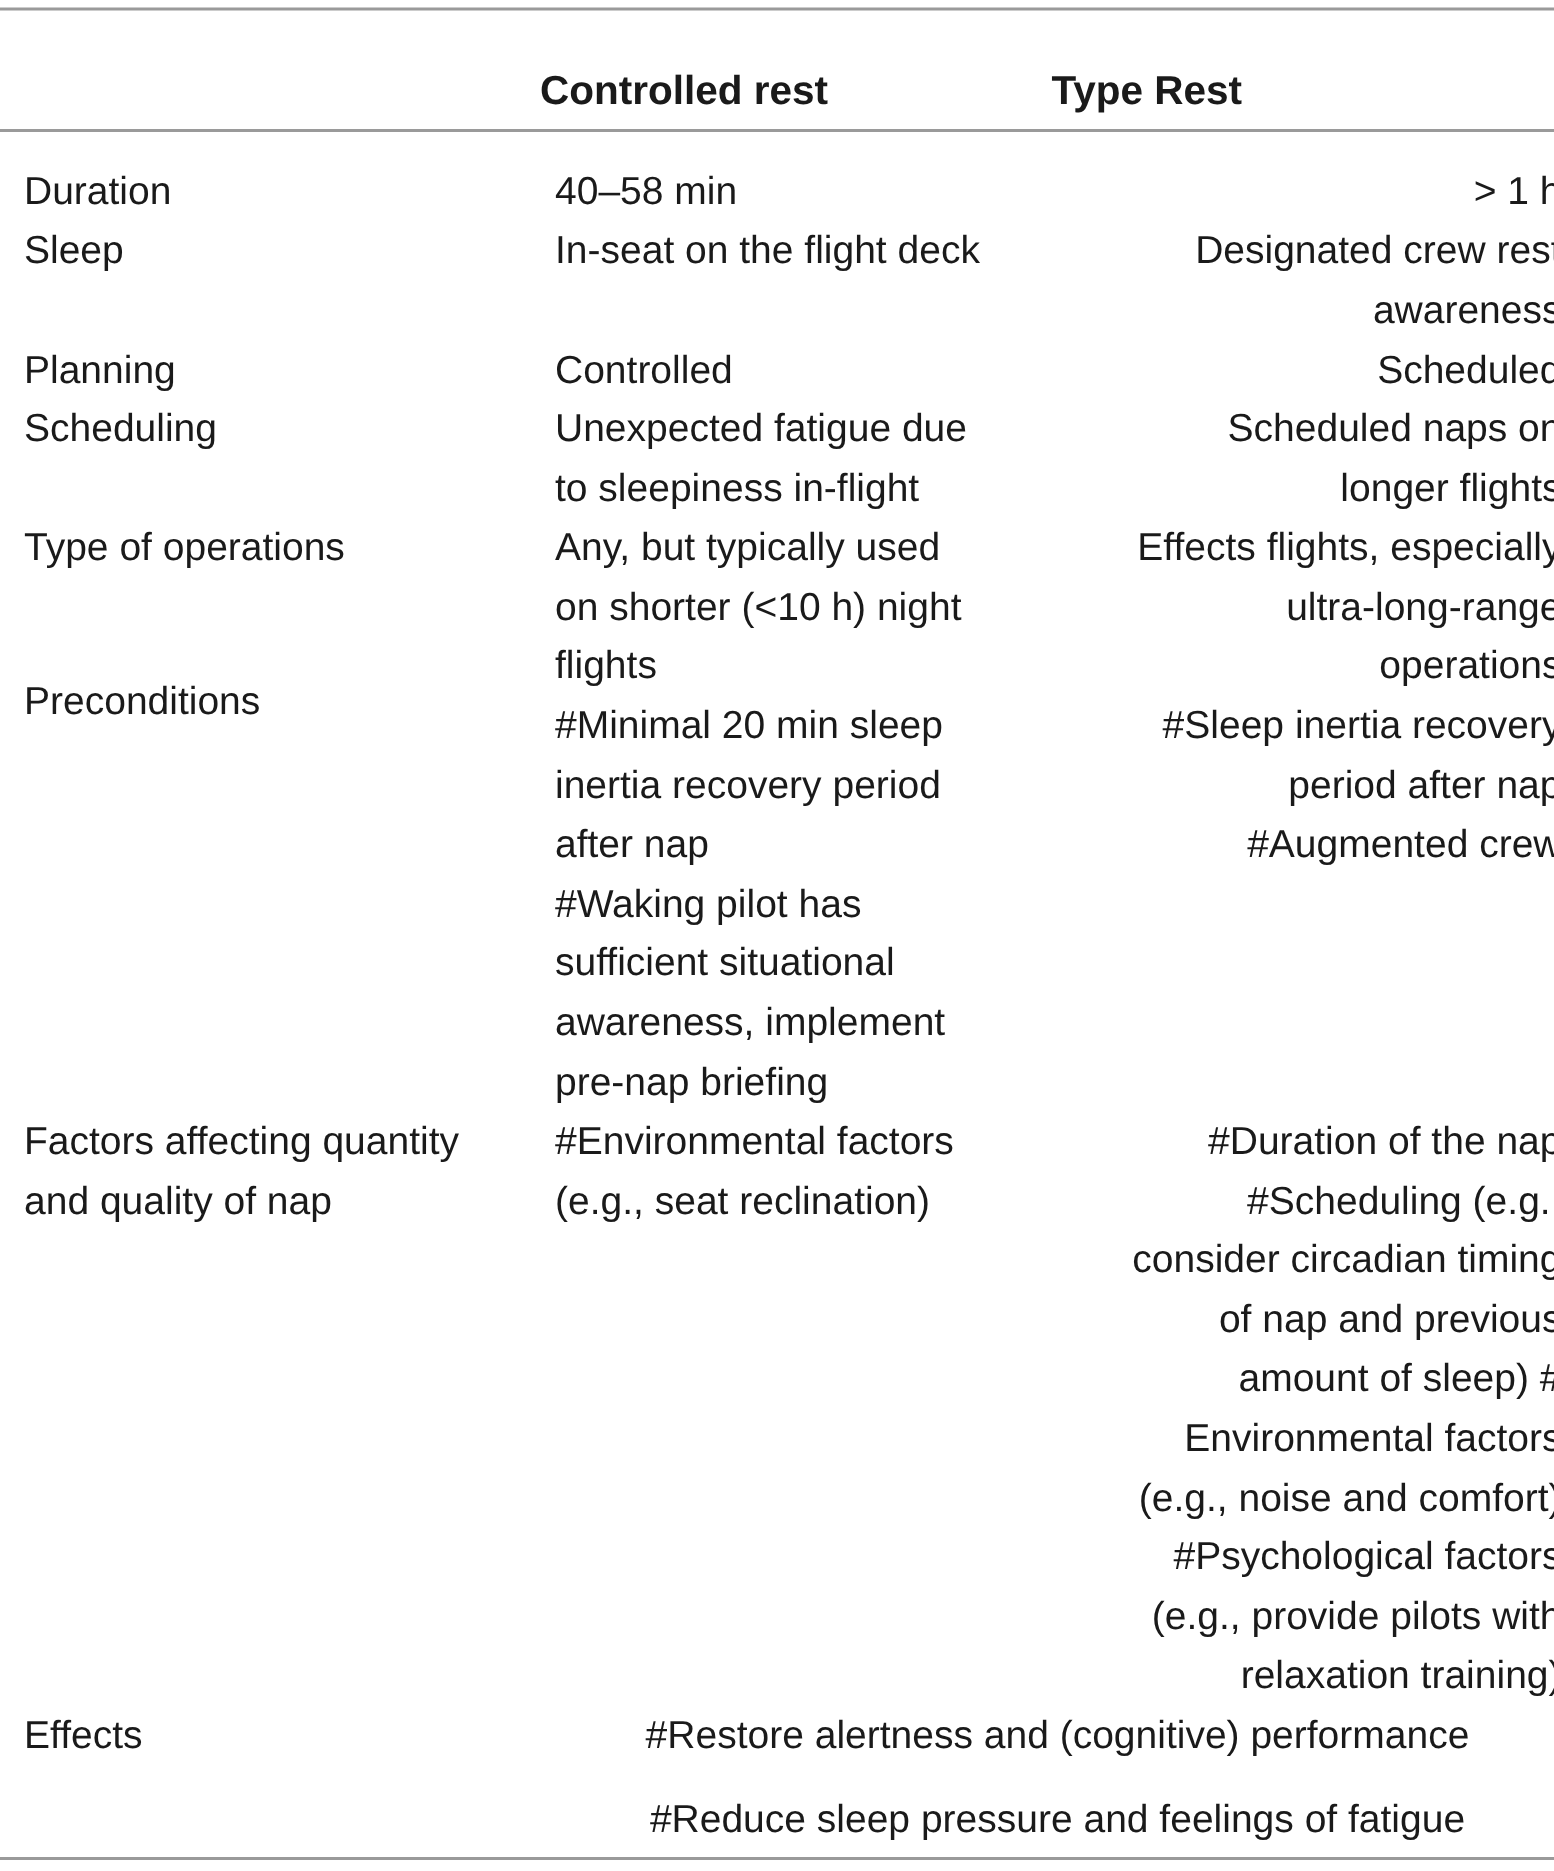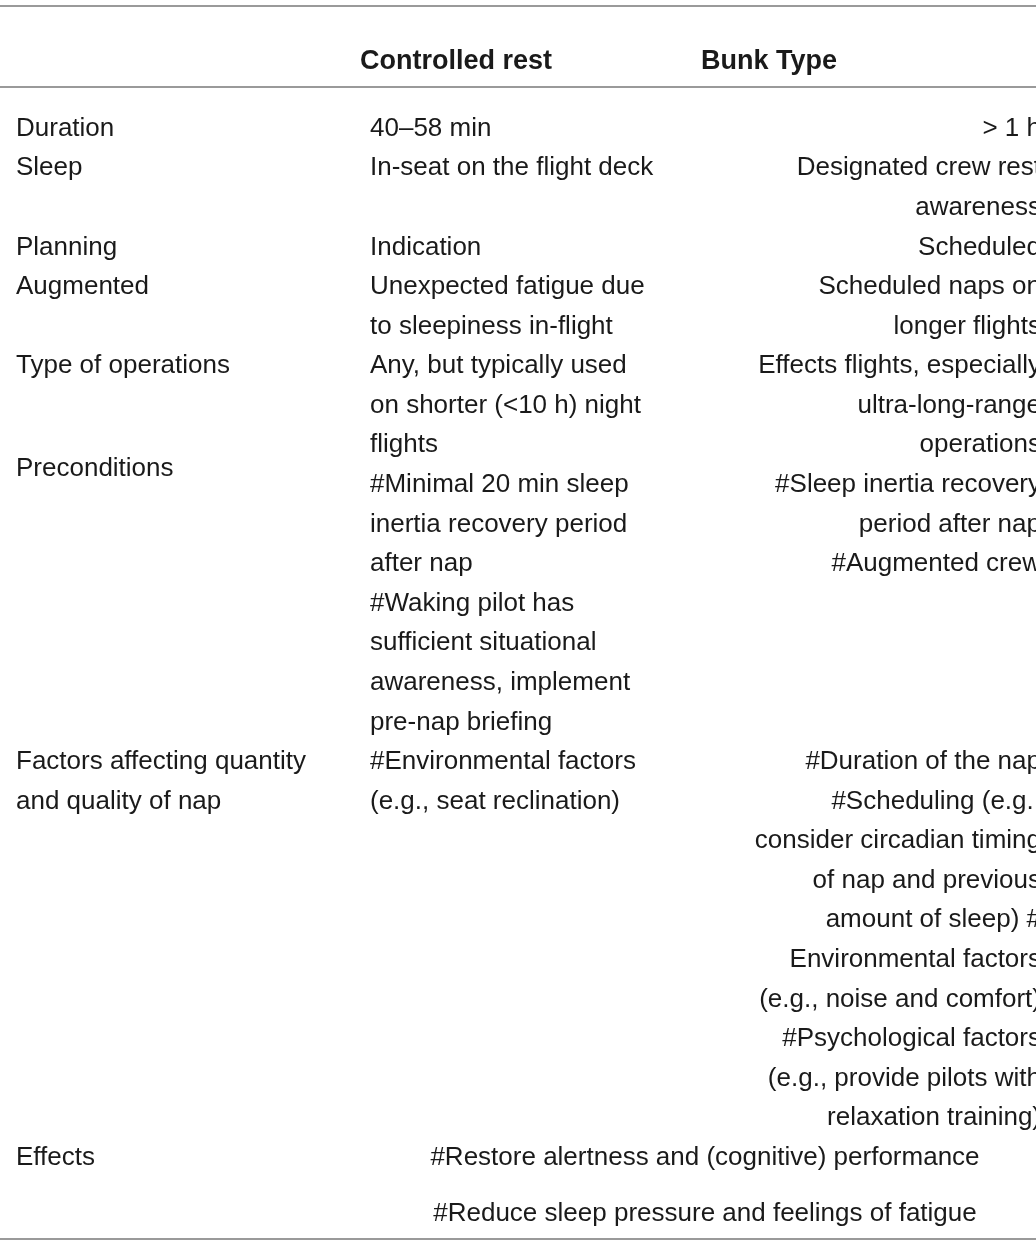--- a/index.html
+++ b/index.html
@@ -12,37 +12,37 @@
   .c1 { left: 360px; width: 330px; }
   .c2 { left: 701px; width: 330px; text-align: right; }
   .eff { left: 360px; width: 670px; text-align: center; }
 </style>
 </head>
 <body>
 
 <div>
   <div class="rule" style="top:5px"></div>
   <div class="hdr" style="left:360px">Controlled rest</div>
-  <div class="hdr" style="left:701px">Bunk Type</div>
+  <div class="hdr" style="left:701px">Type Rest</div>
   <div class="rule" style="top:86px"></div>
 
   <div class="lbl" style="top:108px">Duration</div>
   <div class="c1" style="top:108px">40–58 min</div>
   <div class="c2" style="top:108px">&gt; 1 h</div>
 
   <div class="lbl" style="top:147px">Sleep</div>
   <div class="c1" style="top:147px">In-seat on the flight deck</div>
   <div class="c2" style="top:147px">Designated crew rest
 awareness</div>
 
   <div class="lbl" style="top:227px">Planning</div>
-  <div class="c1" style="top:227px">Indication</div>
+  <div class="c1" style="top:227px">Controlled</div>
   <div class="c2" style="top:227px">Scheduled</div>
 
-  <div class="lbl" style="top:266px">Augmented</div>
+  <div class="lbl" style="top:266px">Scheduling</div>
   <div class="c1" style="top:266px">Unexpected fatigue due
 to sleepiness in-flight</div>
   <div class="c2" style="top:266px">Scheduled naps on
 longer flights</div>
 
   <div class="lbl" style="top:345px">Type of operations</div>
   <div class="c1" style="top:345px">Any, but typically used
 on shorter (&lt;10 h) night
 flights</div>
   <div class="c2" style="top:345px">Effects flights, especially

